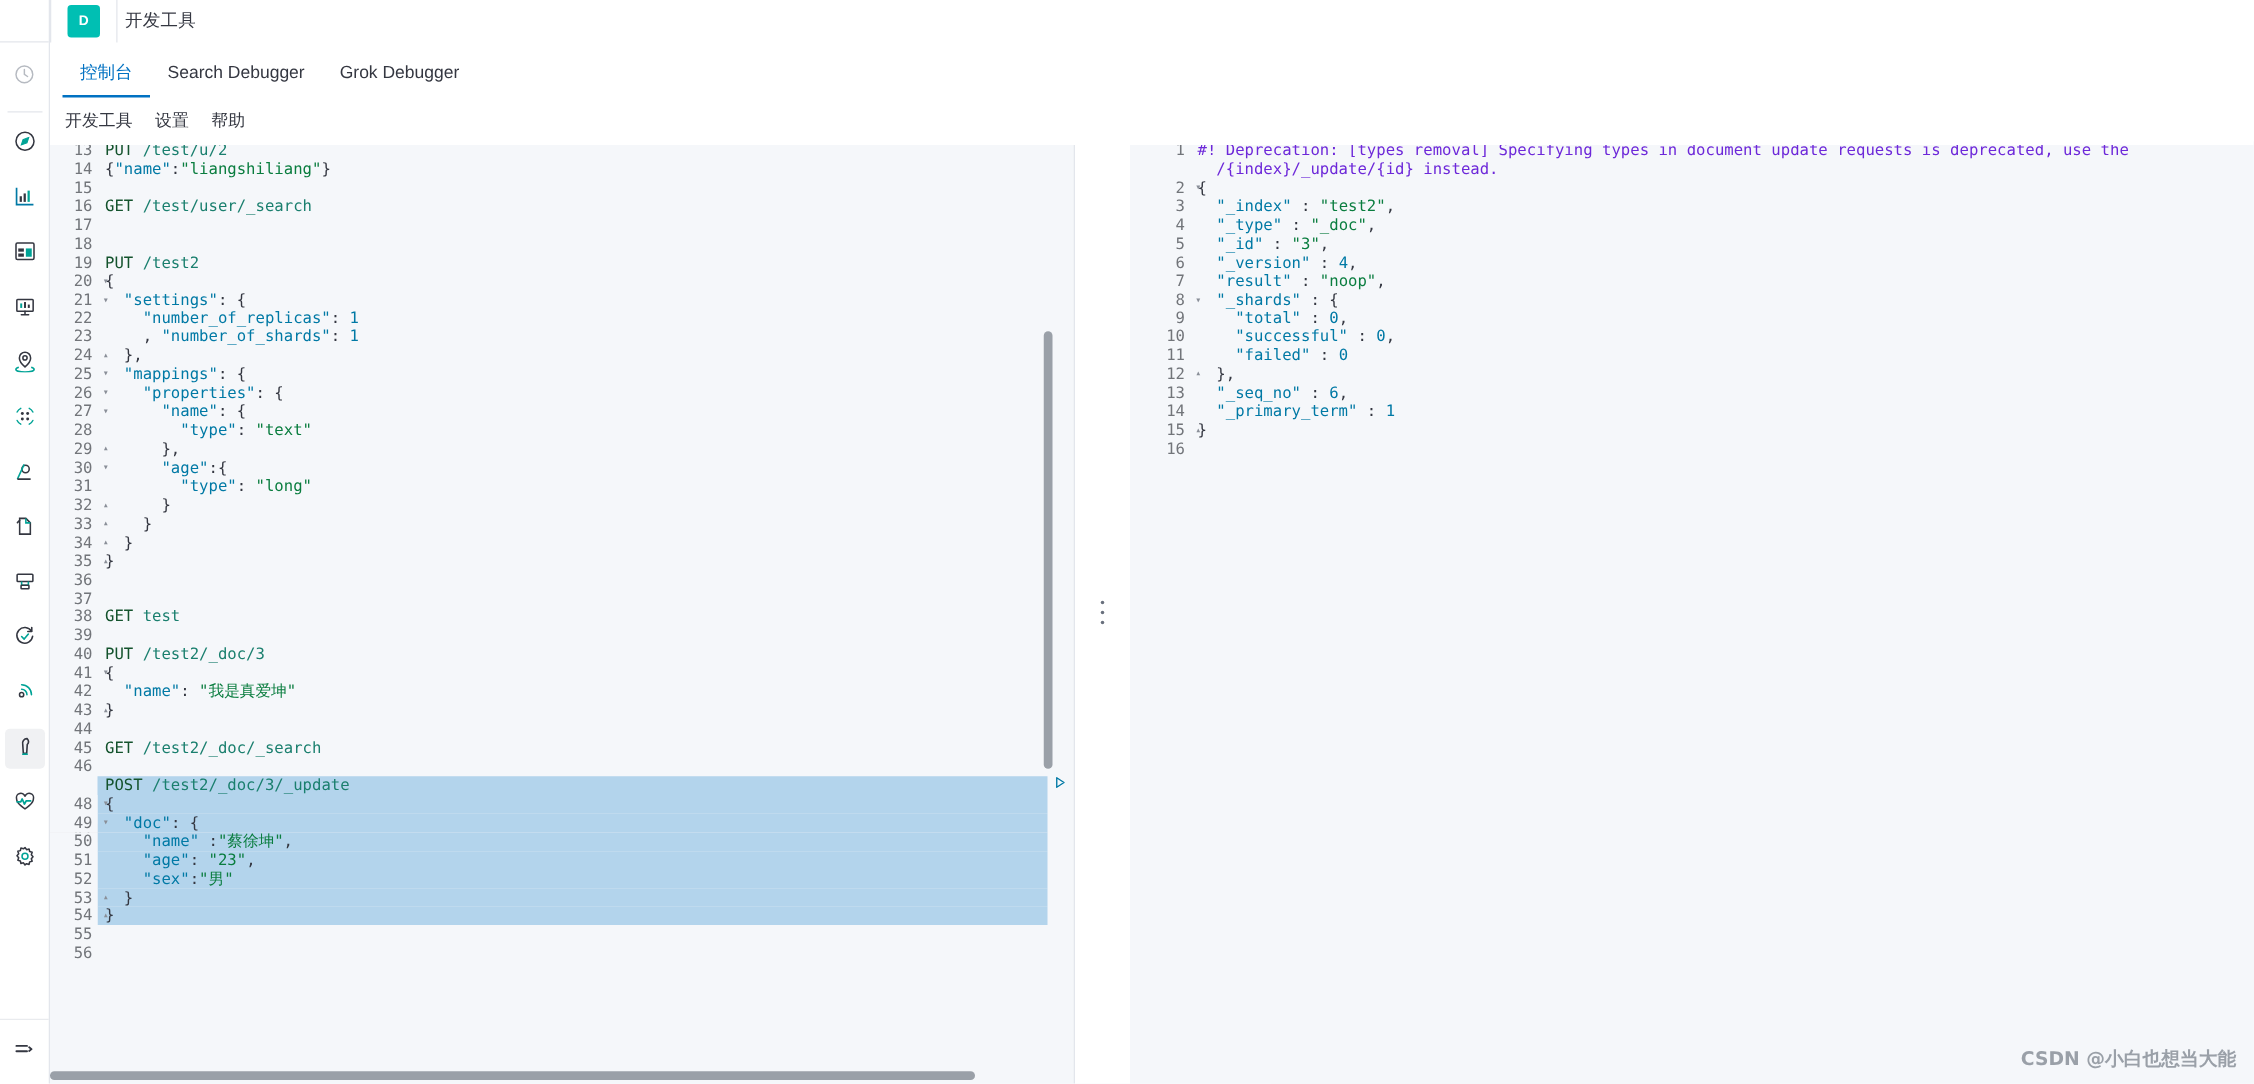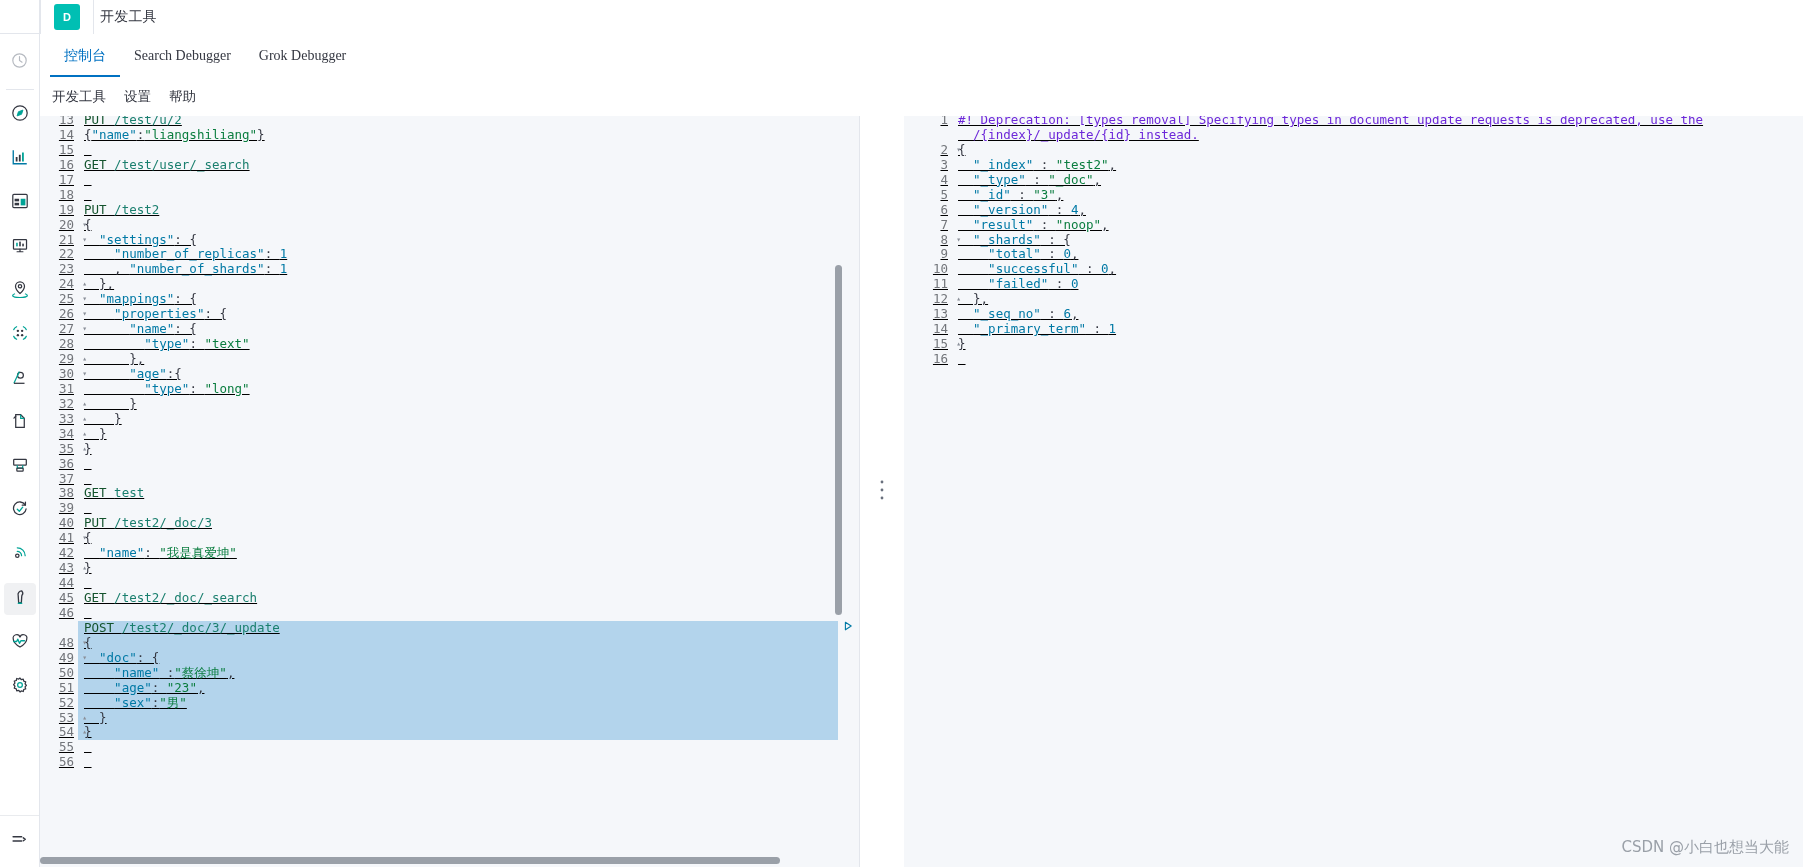--- a/index.html
+++ b/index.html
@@ -62,24 +62,23 @@
     margin: 0 13px;
   }
   .hdr-title {
     font-size: 14px; color: #343741; letter-spacing: .2px;
   }
 
   
   #tabbar {
     position: absolute; left: 40px; top: 34px; right: 0; height: 44px;
     background: #fff;
-    display: flex; align-items: center;
+    display: flex; align-items: flex-end;
     padding-left: 10px;
     z-index: 14;
-    font-family: Liberation Serif, serif;
   }
   .tab {
     padding: 0 14px; height: 42px; line-height: 42px;
     font-size: 14px; color: #343741; cursor: pointer;
     border-bottom: 2px solid transparent;
   }
   .tab.active { color: #0071c2; border-bottom-color: #0071c2; font-weight: 400; }
 
   
   #submenu {
@@ -91,21 +90,20 @@
   }
   .submenu-item {
     font-size: 13.5px; color: #343741; margin-right: 18px; cursor: pointer;
   }
 
   
   #console {
     position: absolute; left: 40px; top: 113px; right: 0; bottom: 0;
     display: flex;
     background: #f5f6fa;
-    text-decoration: underline;
   }
   #editor-pane {
     position: relative;
     width: 820px; height: 100%;
     background: #f5f7fa;
     overflow: hidden;
     border-right: 0;
   }
   #splitter {
     width: 44px; height: 100%; background: #fff;
@@ -182,20 +180,21 @@
   .editor-edge {
     position: absolute; right: 0; top: 0; width: 1px; height: 100%;
     background: #e3e6ec;
   }
 
   
   #watermark {
     position: absolute; right: 14px; bottom: 10px;
     font-size: 15px; color: #9aa0a8; z-index: 30;
     font-family: "DejaVu Sans", sans-serif;
+    font-weight: bold;
   }
 </style>
 </head>
 <body>
 
 <div id="rail">
   <div class="rail-logo"></div>
 
   <div class="rail-btn first">
     <span>

